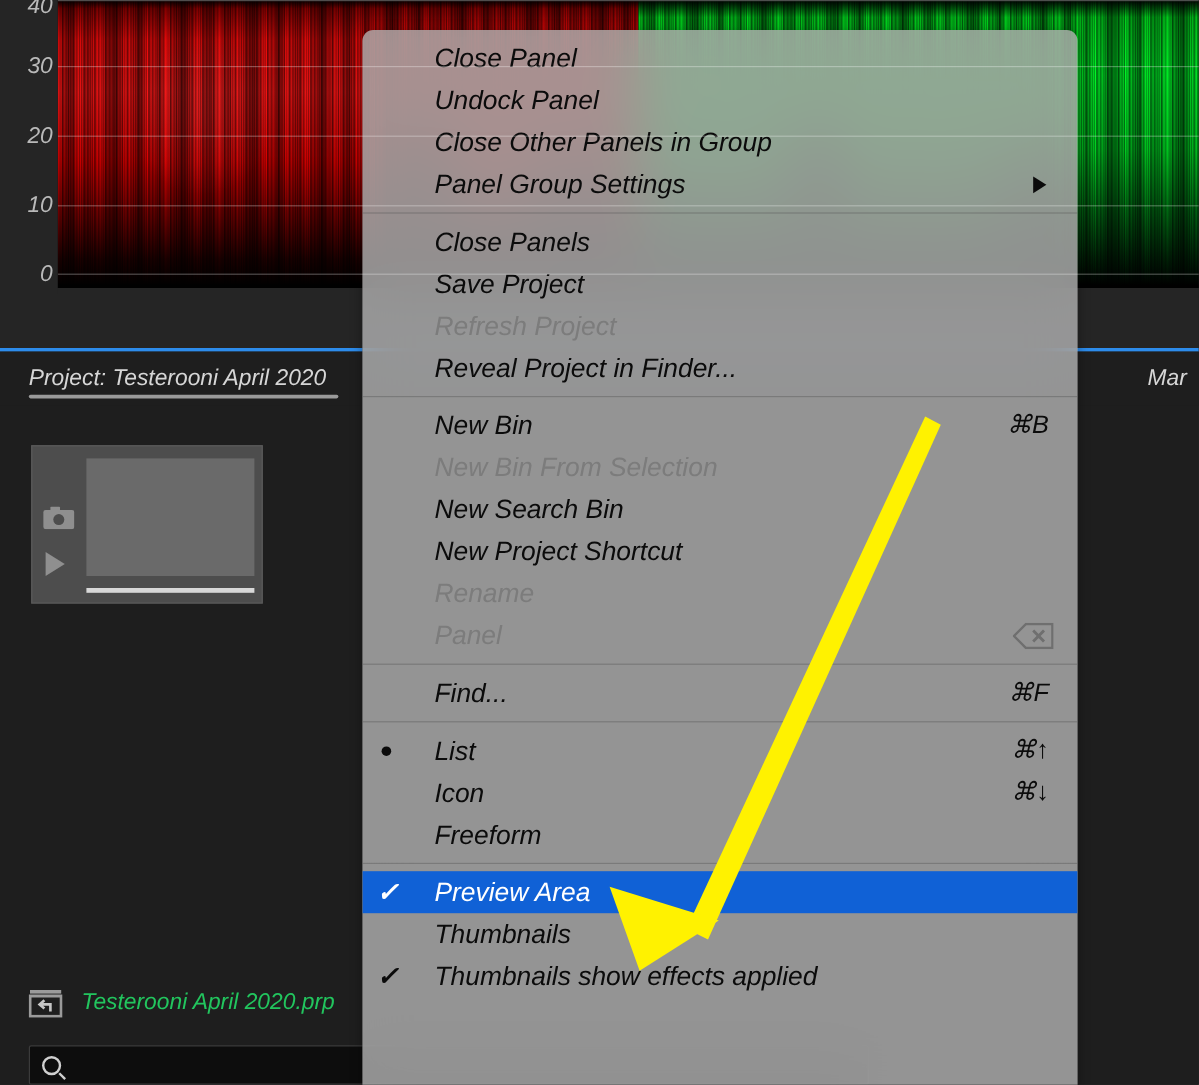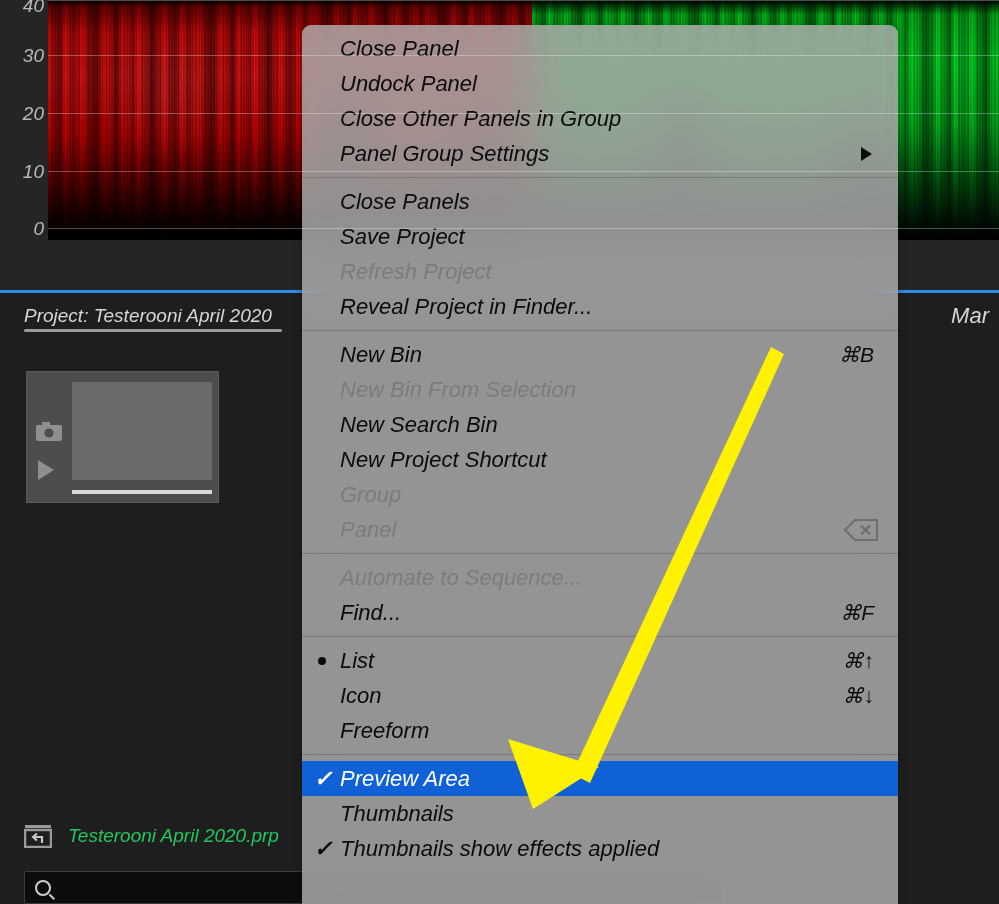--- a/index.html
+++ b/index.html
@@ -112,21 +112,21 @@
     white-space: nowrap;
     justify-content: center;
   }
   .panel-tab::after {
     content: ""; position: absolute; left: 10px; right: 4px; bottom: 6px;
     height: 3px; background: #9a9a9a; border-radius: 2px;
   }
   .panel-tab-right {
     position: absolute; right: 0px; top: 0; height: 45px;
     display: flex; align-items: center; padding: 0 10px;
-    color: #d6d6d6; font-size: 22px; white-space: nowrap;
+    color: #d6d6d6; font-size: 19px; white-space: nowrap;
   }
 
   .preview-thumb {
     position: absolute; left: 26px; top: 78px; width: 193px; height: 132px;
     background: #4d4d4d; border: 1px solid #5a5a5a;
   }
   .preview-inner {
     position: absolute; left: 45px; top: 10px; right: 6px; bottom: 22px;
     background: #6a6a6a;
   }
@@ -173,21 +173,21 @@
     position: absolute; left: 302px; top: 25px; width: 596px; height: 879px;
     border-radius: 9px 9px 0 0;
     background: rgba(175,175,175,0.82);
     -webkit-backdrop-filter: blur(22px);
     backdrop-filter: blur(22px);
     overflow: hidden;
     box-shadow: 0 2px 10px rgba(0,0,0,0.35);
   }
   .mi {
     position: relative; height: 35px; display: flex; align-items: center;
-    padding-left: 38px; color: #0b0b0b; font-size: 22px; white-space: nowrap;
+    padding-left: 60px; color: #0b0b0b; font-size: 22px; white-space: nowrap;
   }
   .mi.dim { color: #7c7c7c; }
   .mi.sel { background: #1061d6; color: #ffffff; }
   .mi .shortcut {
     position: absolute; right: 24px; color: #0b0b0b; font-size: 21px;
     font-family: "Liberation Sans", sans-serif;
   }
   .mi .check {
     position: absolute; left: 12px; font-size: 22px; font-weight: bold;
   }
@@ -331,37 +331,34 @@
     <div class="mi dim">
       <span>New Bin From Selection</span>
     </div>
     <div class="mi">
       <span>New Search Bin</span>
     </div>
     <div class="mi">
       <span>New Project Shortcut</span>
     </div>
     <div class="mi dim">
-      <span>Group</span>
+      <span>Rename</span>
     </div>
     <div class="mi dim">
       <span>Panel</span>
       <span class="delkey">
         <svg width="34" height="22" viewBox="0 0 34 22">
           <path d="M11 1 L33 1 L33 21 L11 21 L1 11 Z" fill="none" stroke="#6f6f6f" stroke-width="2"></path>
           <path d="M17 6.5 L26 15.5 M26 6.5 L17 15.5" stroke="#6f6f6f" stroke-width="2.4"></path>
         </svg>
       </span>
     </div>
 
     <div class="sep"></div>
 
-    <div class="mi dim">
-      <span>Automate to Sequence...</span>
-    </div>
     <div class="mi">
       <span>Find...</span>
       <span class="shortcut">⌘F</span>
     </div>
 
     <div class="sep"></div>
 
     <div class="mi">
       <span class="radio-dot"></span>
       <span>List</span>

